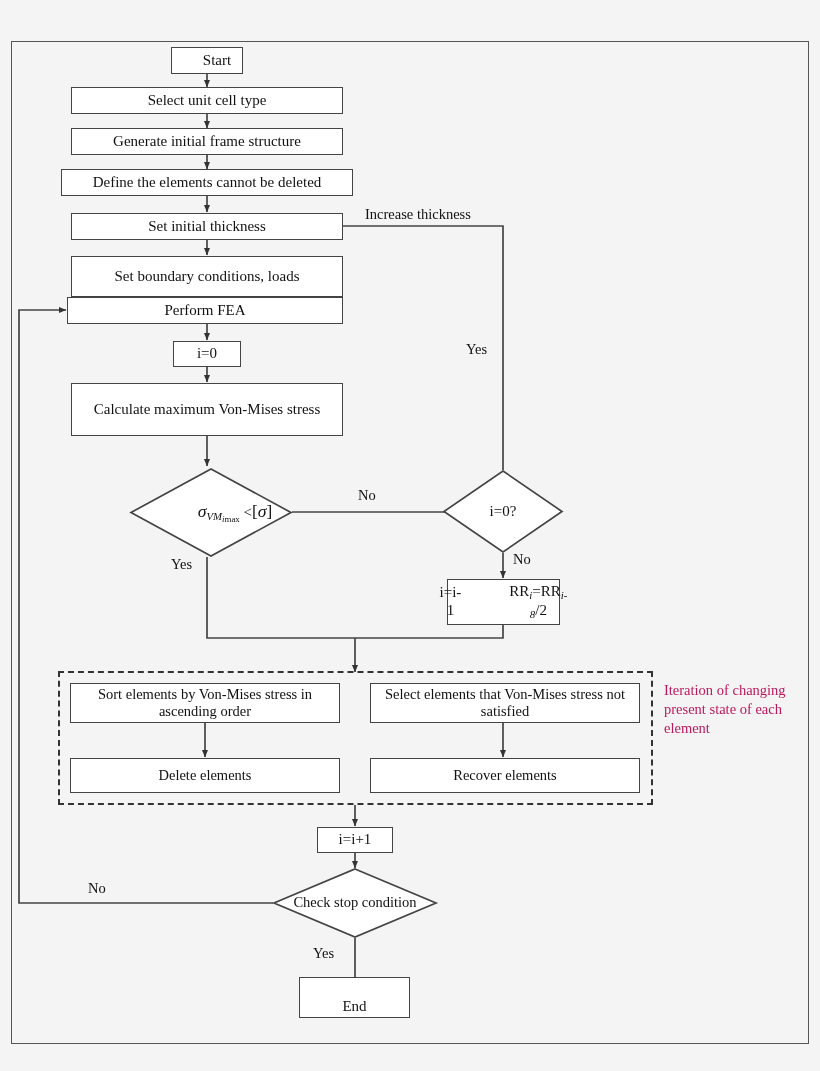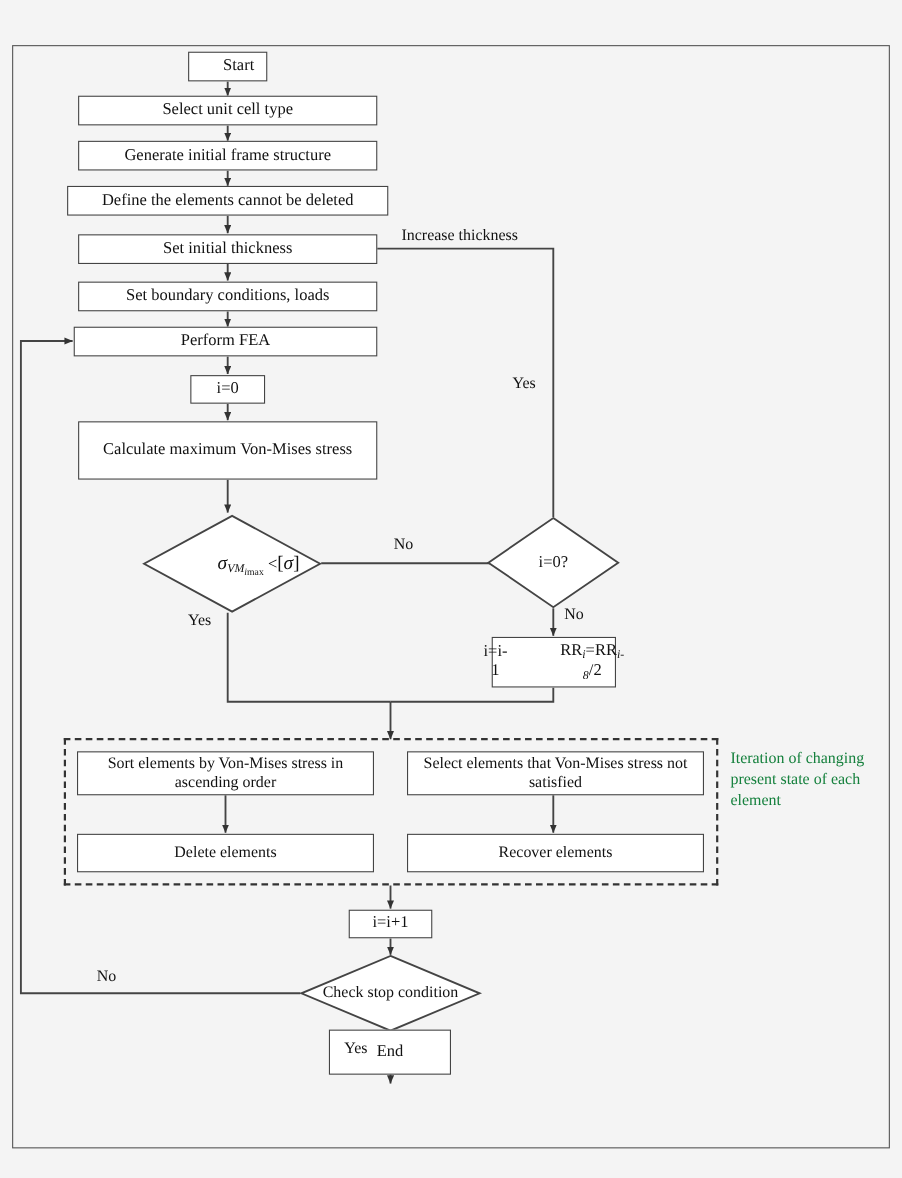--- a/index.html
+++ b/index.html
@@ -71,21 +71,21 @@
   .edge-label {
     position: absolute;
     font-size: 14.5px;
     color: #111;
     white-space: nowrap;
   }
   .note {
     position: absolute;
     font-size: 14.5px;
     line-height: 1.32;
-    color: #15803d;
+    color: #be185d;
   }
   #dashed-group {
     position: absolute;
     box-sizing: border-box;
     border: 2px dashed #333;
   }
   #wires {
     position: absolute;
     left: 0;
     top: 0;
@@ -177,21 +177,21 @@
   </div>
 
   <div class="node" style="left:61px; top:169px; width:292px; height:27px;">
     <span>Define the elements cannot be deleted</span>
   </div>
 
   <div class="node" style="left:71px; top:213px; width:272px; height:27px;">
     <span>Set initial thickness</span>
   </div>
 
-  <div class="node" style="left:71px; top:256px; width:272px; height:27px;align-items:center;">
+  <div class="node" style="left:71px; top:256px; width:272px; height:41px;align-items:center;">
     <span>Set boundary conditions, loads</span>
   </div>
 
   <div class="node" style="left:67px; top:297px; width:276px; height:27px;">
     <span>Perform FEA</span>
   </div>
 
   <div class="node" style="left:173px; top:341px; width:68px; height:26px;">
     <span>i=0</span>
   </div>
@@ -249,21 +249,21 @@
     <span>i=i+1</span>
   </div>
 
   <div class="diamond-wrap" style="left:273px; top:868px; width:164px; height:70px;">
     <svg width="164" height="70" xmlns="http://www.w3.org/2000/svg">
       <polygon points="82,1 163,35 82,69 1,35" fill="#ffffff" stroke="#444" stroke-width="1.7"></polygon>
     </svg>
     <div class="diamond-label" style="font-size:14.5px;">Check stop condition</div>
   </div>
 
-  <div class="node" style="left:299px; top:936px; width:111px; height:41px;">
+  <div class="node" style="left:299px; top:977px; width:111px; height:41px;align-items:flex-end;">
     <span>End</span>
   </div>
 
   <div class="edge-label" style="left:365px; top:206px;">Increase thickness</div>
 
   <div class="edge-label" style="left:466px; top:341px;">Yes</div>
 
   <div class="edge-label" style="left:358px; top:487px;">No</div>
 
   <div class="edge-label" style="left:171px; top:556px;">Yes</div>

